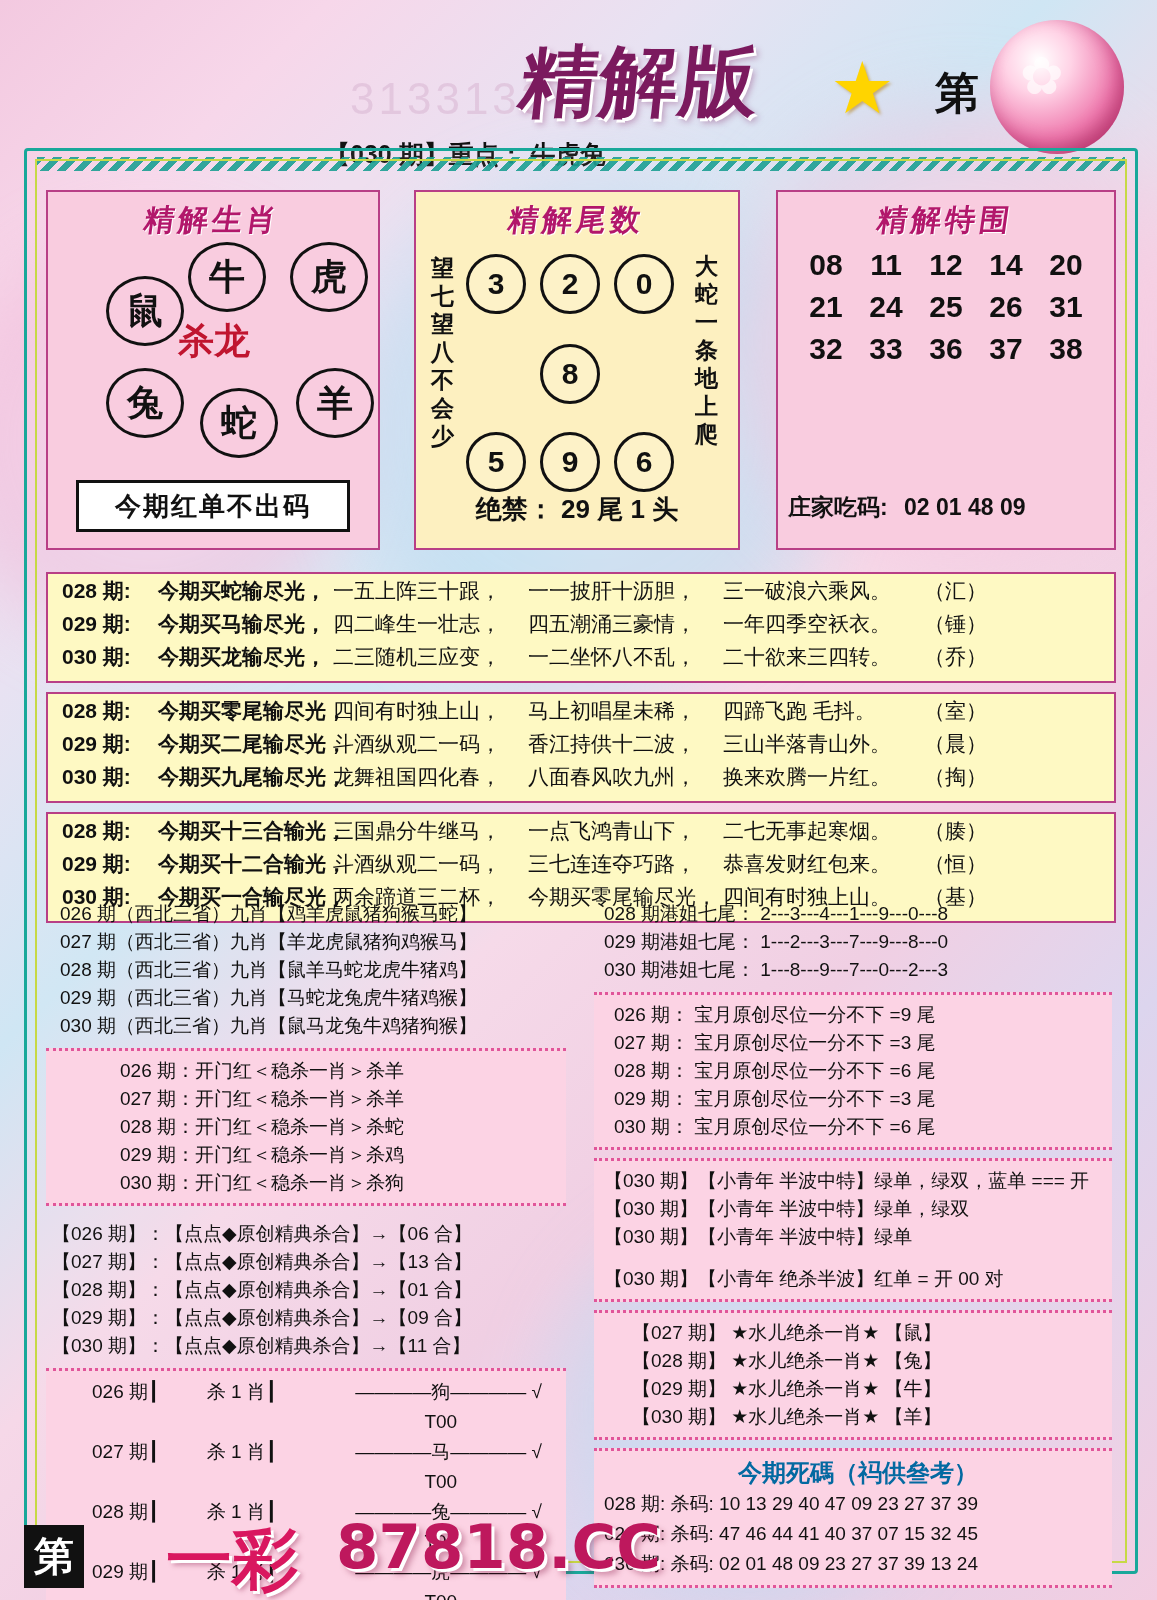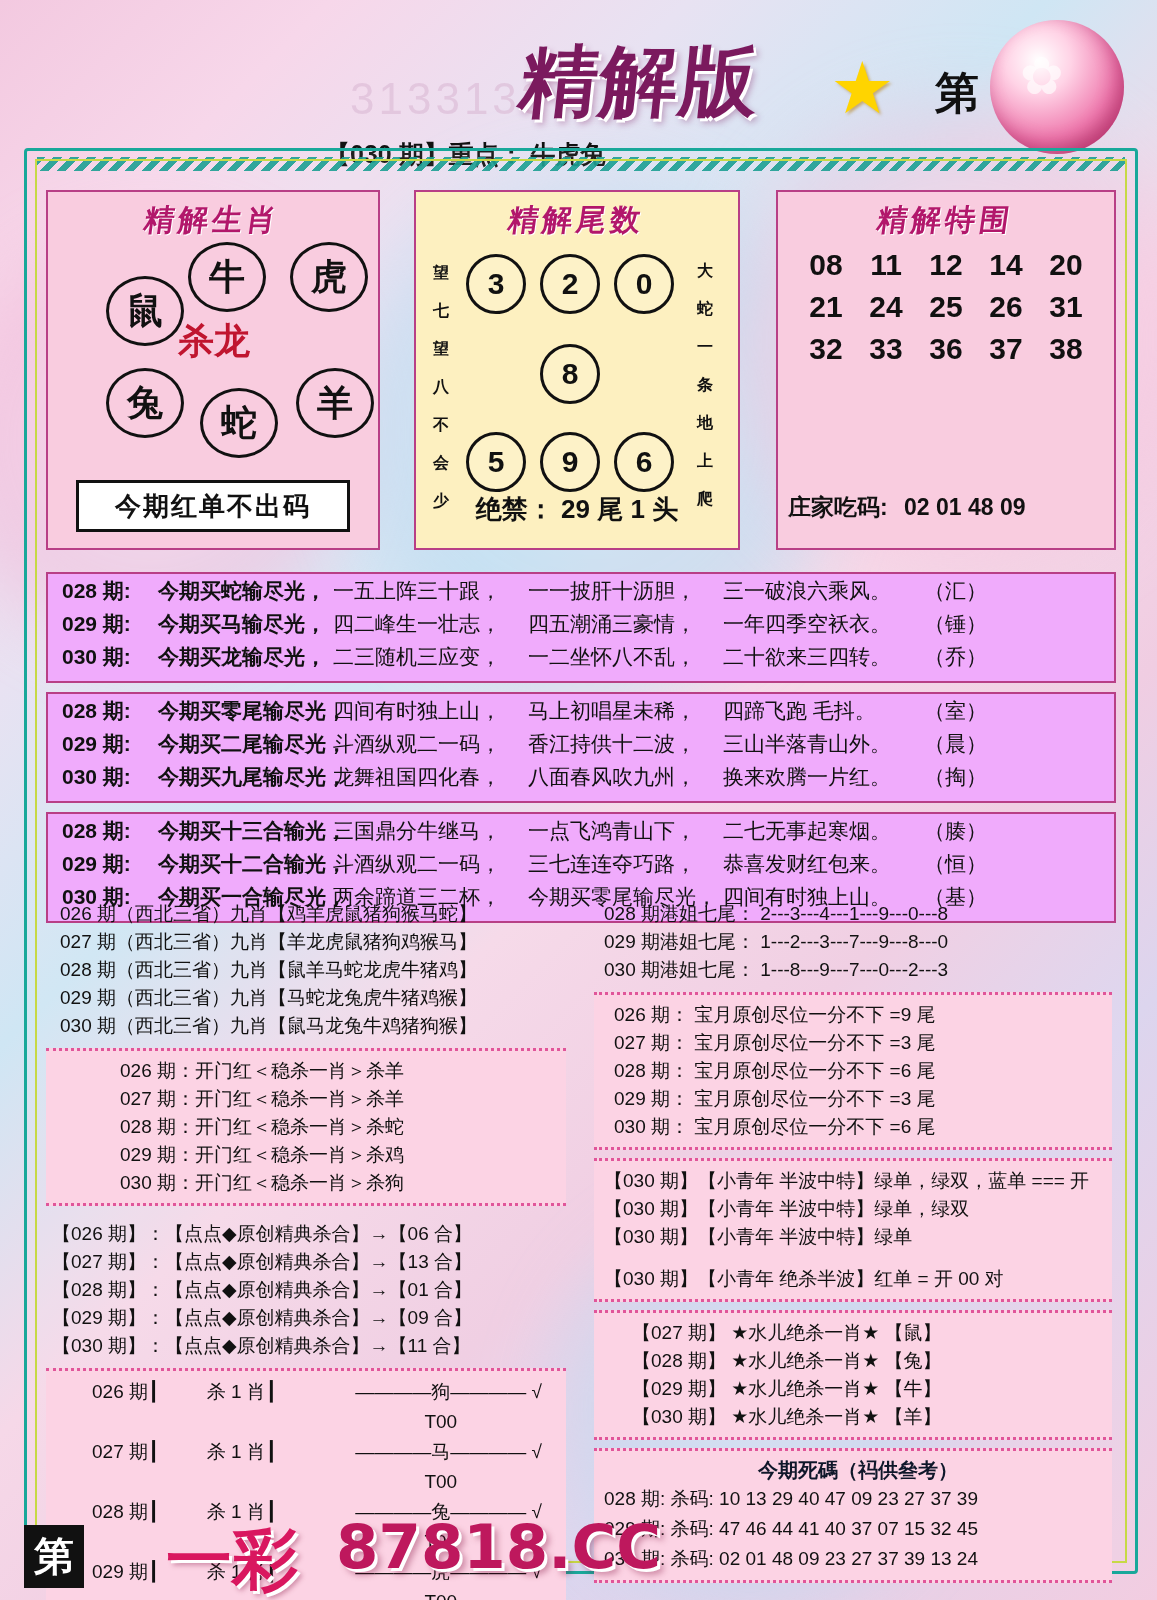--- a/index.html
+++ b/index.html
@@ -53,49 +53,49 @@
   .zodiac{position:absolute;font-size:36px;font-weight:bold;color:#111;
     width:72px;height:64px;line-height:64px;text-align:center;
     border:3px solid #111;border-radius:50%;}
   .z-kill{position:absolute;font-size:36px;font-weight:bold;color:#c0152f;}
   .p1-note{position:absolute;left:28px;top:288px;width:268px;height:46px;border:3px solid #111;
     background:#fff;color:#111;font-size:26px;font-weight:bold;text-align:center;line-height:46px;letter-spacing:2px;}
   
   #p2{left:368px;top:0;width:322px;height:356px;background:#fdf0c0;border-color:#b83f86;}
   .ball{position:absolute;width:54px;height:54px;border:3px solid #111;border-radius:50%;
     text-align:center;line-height:54px;font-size:30px;font-weight:bold;color:#111;background:#fdf2c8;}
-  .vtext{position:absolute;font-size:16px;font-weight:bold;color:#111;width:26px;line-height:38px;text-align:center;}
+  .vtext{position:absolute;font-size:23px;font-weight:bold;color:#111;width:26px;line-height:28px;text-align:right;}
   .p2-bottom{position:absolute;left:0;right:0;top:300px;text-align:center;font-size:26px;font-weight:bold;color:#111;}
   
   #p3{left:730px;top:0;width:336px;height:356px;background:#f9ccdf;}
   .num-grid{position:absolute;left:18px;top:56px;width:300px;}
   .num-row{display:flex;justify-content:flex-start;margin-bottom:8px;}
   .num-row span{width:60px;text-align:center;font-size:30px;font-weight:bold;color:#111;}
   .p3-bottom{position:absolute;left:10px;top:300px;font-size:23px;font-weight:bold;color:#111;}
 
   
-  .vblock{position:absolute;left:46px;width:1066px;border:2px solid #b83f86;background:#f0abfc;}
+  .vblock{position:absolute;left:46px;width:1066px;border:2px solid #b83f86;background:#fef9c3;}
   .vrow{display:flex;align-items:center;height:33px;padding-left:14px;font-size:21px;color:#111;white-space:nowrap;}
   .vissue{width:96px;font-weight:bold;}
   .vhead{width:175px;font-weight:bold;}
   .vseg{width:195px;}
   .vtag{margin-left:6px;}
 
   
   .cols{position:absolute;left:46px;top:900px;width:1066px;height:640px;}
   .colL{position:absolute;left:0;top:0;width:520px;}
   .colR{position:absolute;left:548px;top:0;width:518px;}
   .lrow{font-size:19px;color:#111;line-height:28px;white-space:nowrap;}
   .pinkbox{border-top:3px dotted #e0559a;border-bottom:3px dotted #e0559a;background:#fcd3e4;margin-top:8px;padding:6px 0;}
   .tbl-row{display:flex;font-size:19px;line-height:30px;color:#111;}
   .tbl-row .c1{width:120px;padding-left:46px;}
   .tbl-row .c2{width:150px;}
   .tbl-row .c3{width:190px;text-align:center;}
   .tbl-row .c4{width:36px;color:#111;}
-  .redtitle{text-align:center;color:#0f172a;font-weight:bold;font-size:20px;}
+  .redtitle{text-align:center;color:#0369a1;font-weight:bold;font-size:24px;}
   .killrow{font-size:19px;line-height:30px;color:#111;}
 
   
   .brand{position:absolute;left:16px;top:1515px;width:1100px;height:80px;}
   .brand-box{position:absolute;left:8px;top:10px;background:#111;color:#fff;font-size:40px;
     font-weight:bold;padding:4px 10px;}
   .brand-txt{position:absolute;left:150px;top:0;font-size:66px;font-weight:bold;color:#d9175f;
     text-shadow:3px 3px 0 #fff,5px 5px 5px rgba(120,0,50,.35);}
   .brand-num{position:absolute;left:320px;top:-4px;font-size:61px;font-weight:bold;color:#be185d;
     text-shadow:3px 3px 0 #fff,6px 6px 6px rgba(120,0,50,.35);font-family:"DejaVu Sans",sans-serif;}

